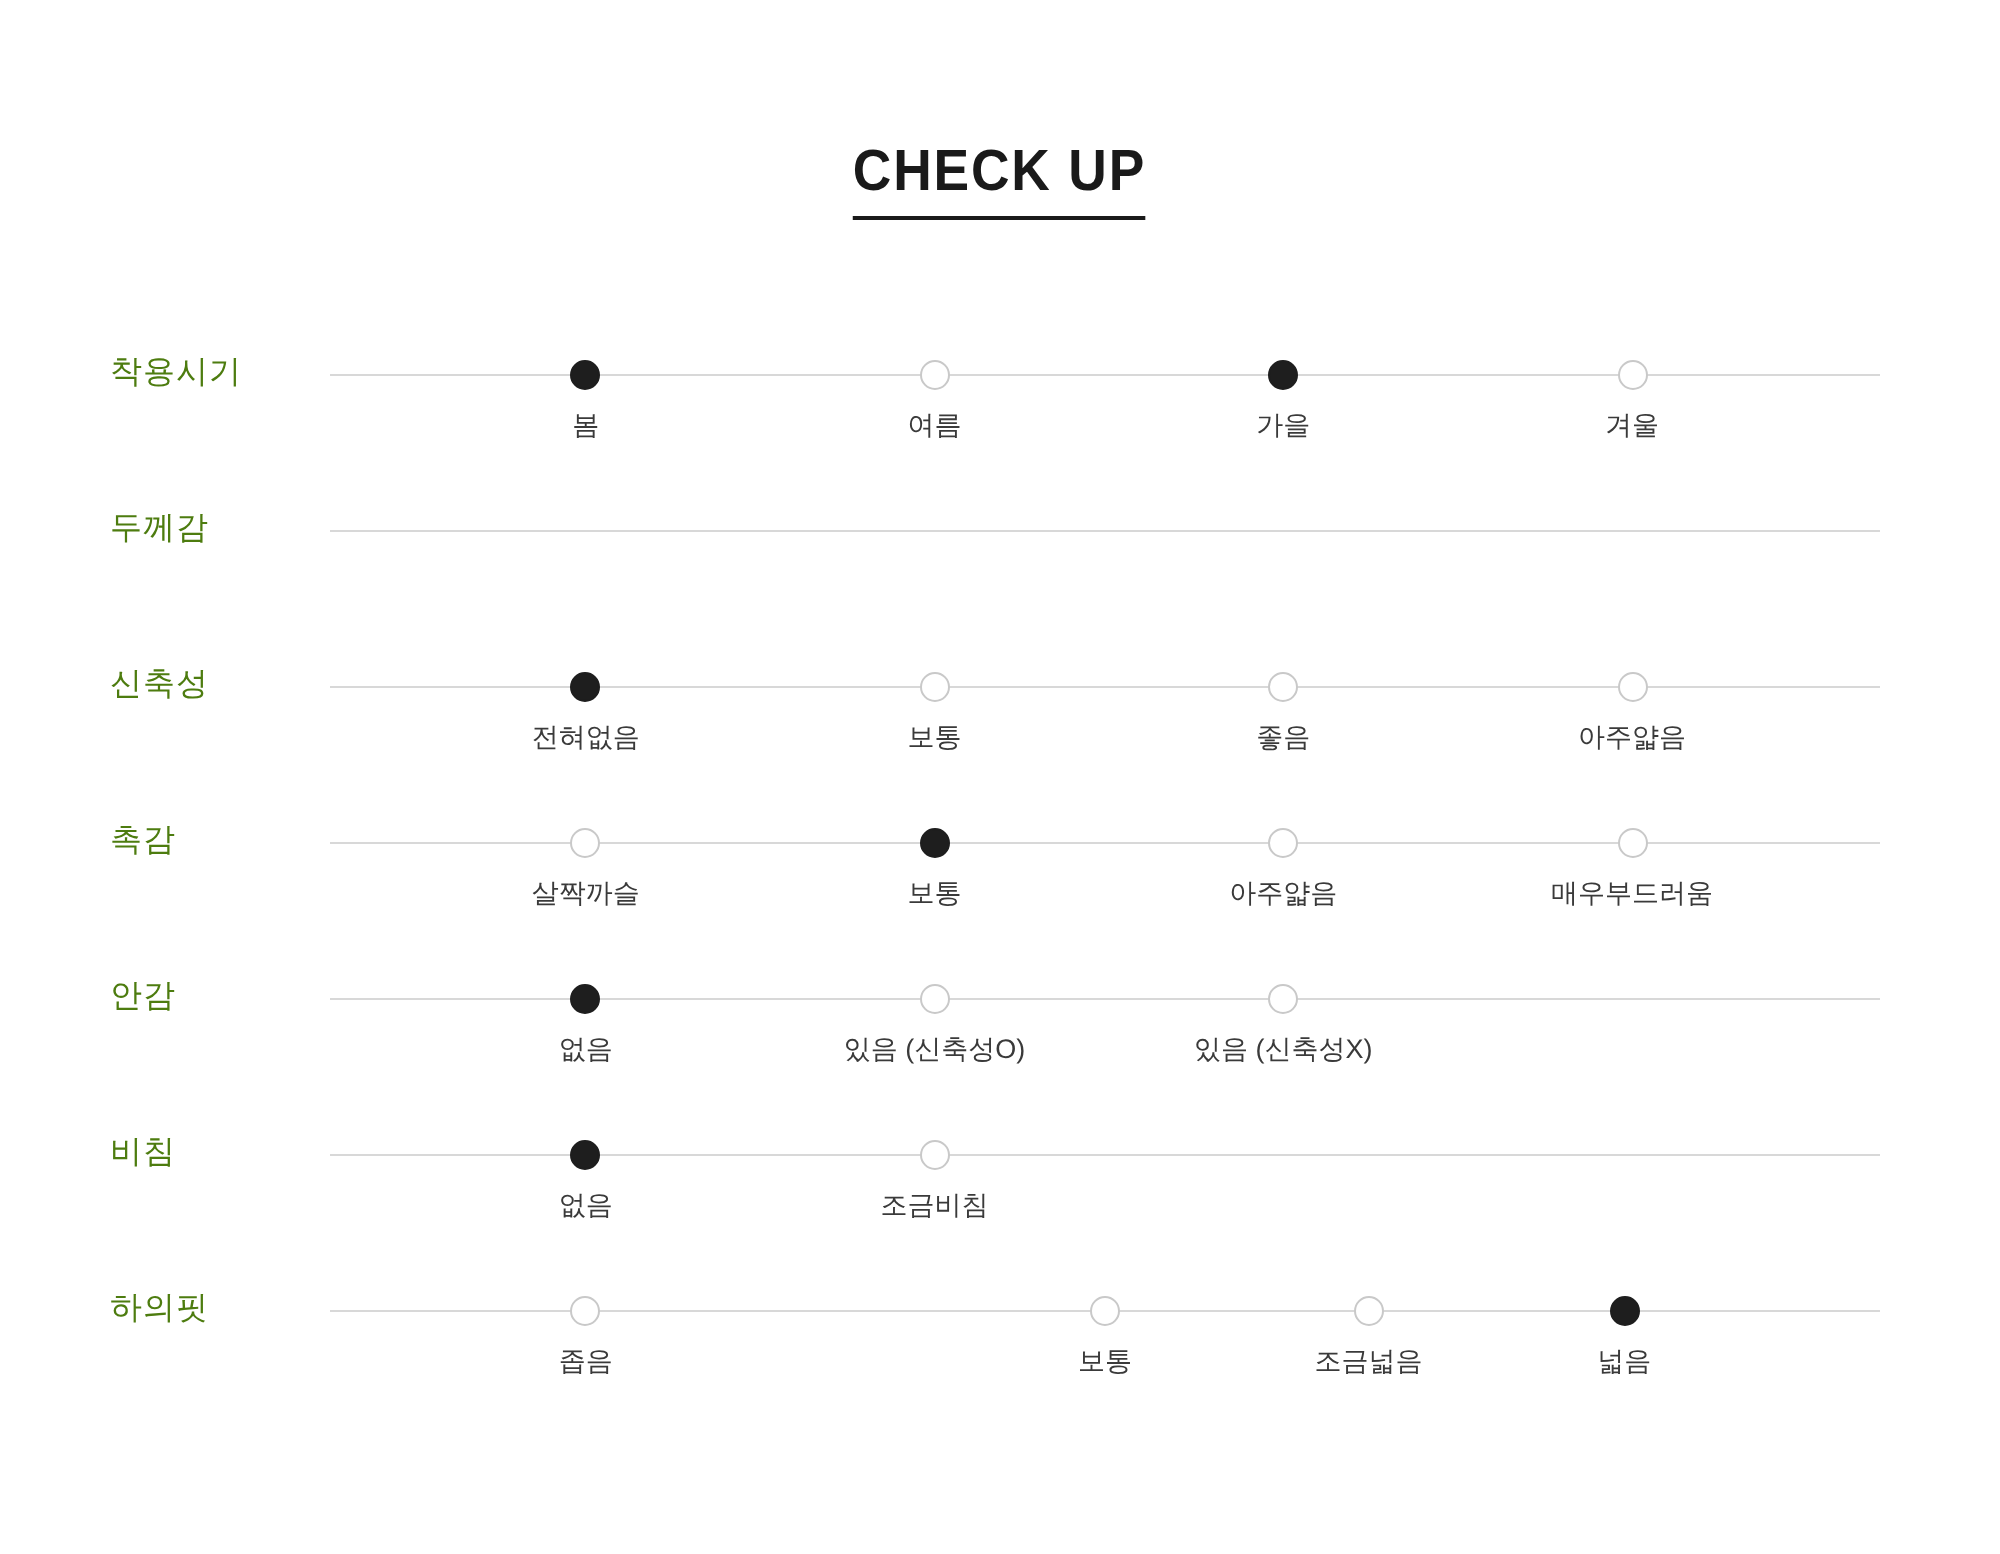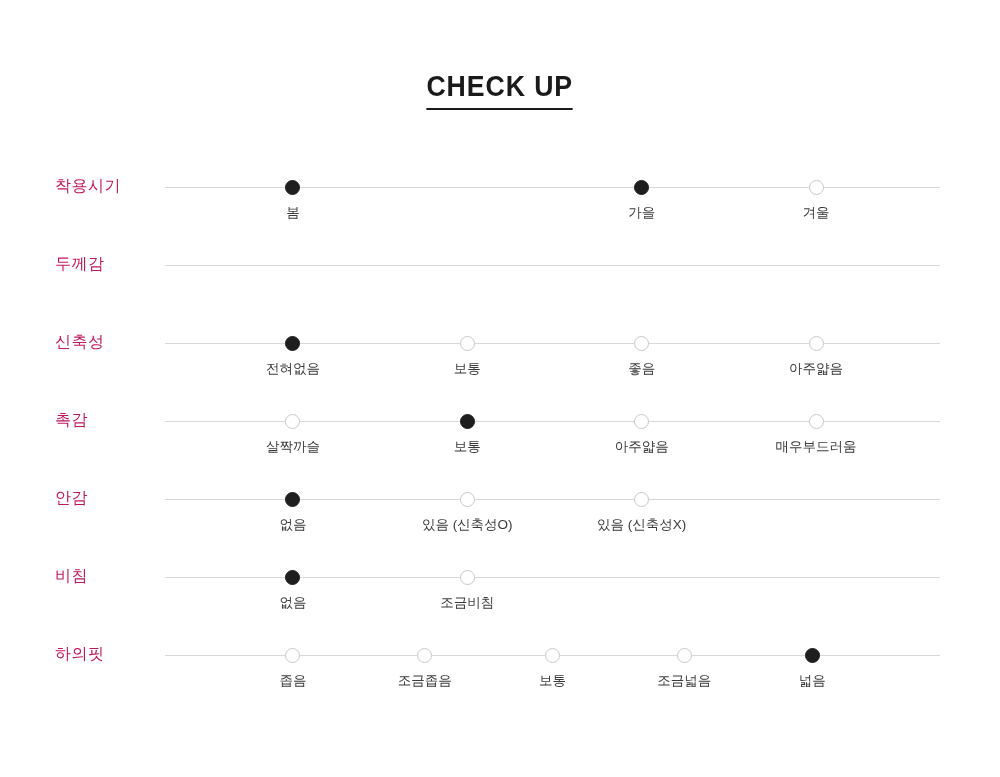--- a/index.html
+++ b/index.html
@@ -49,21 +49,21 @@
     position: relative;
     height: 78px;
   }
   .row-label {
     position: absolute;
     left: 55px;
     top: 16px;
     width: 90px;
     font-size: 16px;
     letter-spacing: 0.5px;
-    color: #be185d;
+    color: #4d7c0f;
     text-align: justify;
     text-align-last: justify;
     white-space: nowrap;
   }
   .track {
     position: absolute;
     left: 165px;
     right: 60px;
     top: 27px;
     height: 1px;
@@ -114,20 +114,24 @@
 
   <div class="rows" id="rows-container">
       <div class="row">
         <div class="row-label">착용시기</div>
         <div class="track"></div>
         <div class="options">
           <div class="opt" style="left: 16.5%;">
             <div class="dot on"></div>
             <div class="opt-label">봄</div>
           </div>
+          <div class="opt" style="left: 39%;">
+            <div class="dot"></div>
+            <div class="opt-label">여름</div>
+          </div>
           <div class="opt" style="left: 61.5%;">
             <div class="dot on"></div>
             <div class="opt-label">가을</div>
           </div>
           <div class="opt" style="left: 84%;">
             <div class="dot"></div>
             <div class="opt-label">겨울</div>
           </div>
         </div>
       </div>
@@ -212,24 +216,20 @@
         </div>
       </div>
       <div class="row">
         <div class="row-label">하의핏</div>
         <div class="track"></div>
         <div class="options">
           <div class="opt" style="left: 16.5%;">
             <div class="dot"></div>
             <div class="opt-label">좁음</div>
           </div>
-          <div class="opt" style="left: 33.5%;">
-            <div class="dot"></div>
-            <div class="opt-label">조금좁음</div>
-          </div>
           <div class="opt" style="left: 50%;">
             <div class="dot"></div>
             <div class="opt-label">보통</div>
           </div>
           <div class="opt" style="left: 67%;">
             <div class="dot"></div>
             <div class="opt-label">조금넓음</div>
           </div>
           <div class="opt" style="left: 83.5%;">
             <div class="dot on"></div>

